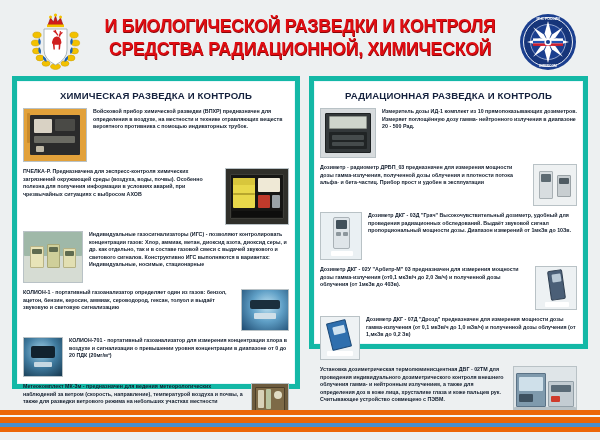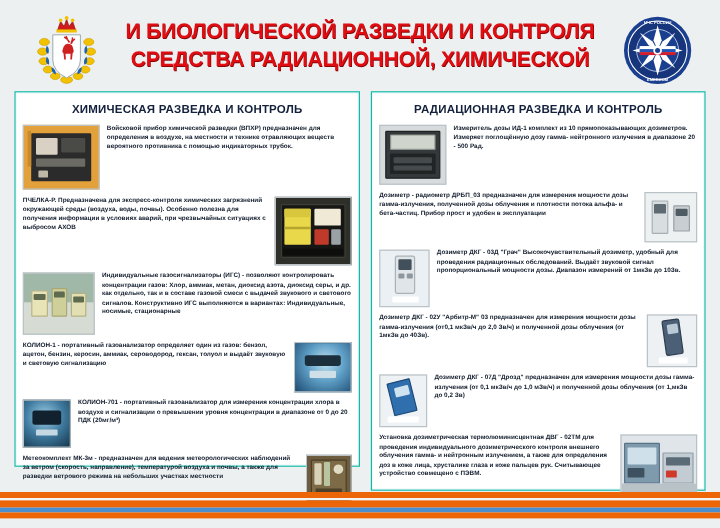--- a/index.html
+++ b/index.html
@@ -64,28 +64,28 @@
 
   
   .columns {
     display: flex;
     gap: 9px;
     padding: 0 12px;
     box-sizing: border-box;
   }
   .panel {
     background: #ffffff;
-    border: 1px solid #14b8a6;
+    border: 5px solid #14b8a6;
     box-shadow: 0 0 0 1px #e8f7fb inset;
     box-sizing: border-box;
     padding: 6px 6px 3px 6px;
     position: relative;
   }
   .panel-left { width: 288px; height: 313px; }
-  .panel-right { width: 279px; height: 333px; }
+  .panel-right { width: 279px; height: 273px; }
 
   .panel-title {
     text-align: center;
     font-weight: bold;
     font-size: 9.6px;
     color: #14213d;
     letter-spacing: 0.15px;
     margin: 3px 0 7px 0;
   }
 

